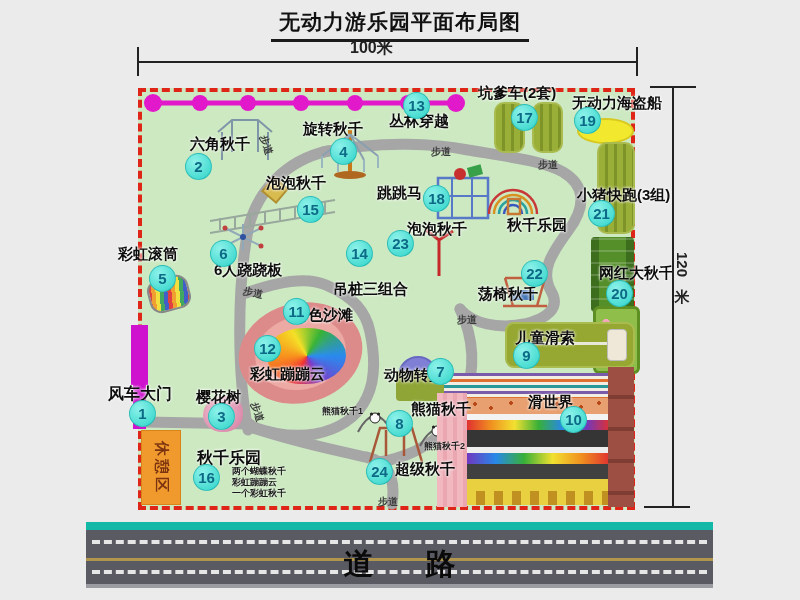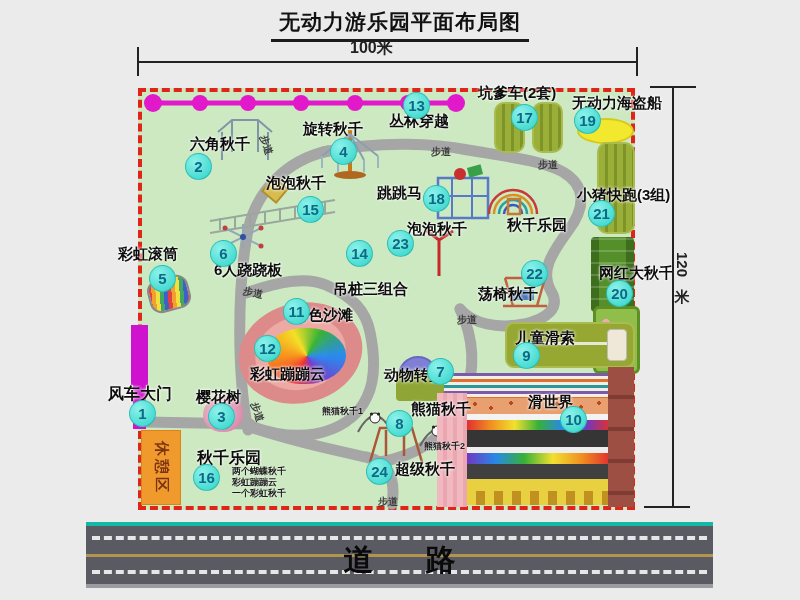--- a/index.html
+++ b/index.html
@@ -23,21 +23,21 @@
        display:flex;align-items:center;justify-content:center;z-index:7;box-sizing:border-box;}
   .bd{position:absolute;font-size:10px;font-weight:bold;color:#3c3c3c;z-index:5;white-space:nowrap;}
   .wm{position:absolute;font-weight:bold;white-space:nowrap;z-index:8;pointer-events:none;}
   .wm1{left:246px;top:250px;font-size:40px;color:rgba(55,75,90,.40);letter-spacing:6px;}
   .wm2{left:172px;top:299px;font-size:40px;color:rgba(35,95,115,.48);letter-spacing:2px;}
   .rest{position:absolute;left:141px;top:430px;width:38px;height:73px;background:#f09a2e;border:1px solid #d88418;
         z-index:5;display:flex;align-items:center;justify-content:center;}
   .rest span{writing-mode:vertical-rl;text-orientation:sideways;font-size:15px;font-weight:bold;color:#7c3410;letter-spacing:3px;}
   .gate{position:absolute;background:#cf12cd;z-index:5;}
   .road{position:absolute;left:86px;top:522px;width:627px;height:66px;background:#5a5a62;
-        border-top:4px solid #14b8a6;border-bottom:4px solid #9b9ba2;box-sizing:border-box;z-index:2;}
+        border-top:8px solid #14b8a6;border-bottom:4px solid #9b9ba2;box-sizing:border-box;z-index:2;}
   .road .dash{position:absolute;left:6px;right:6px;height:0;border-top:4px dashed #e6e6e6;}
   .road .mid{position:absolute;left:0;right:0;top:28px;height:3px;background:#b2954c;}
   .roadlabel{position:absolute;left:0;right:0;top:14px;text-align:center;font-size:30px;font-weight:bold;
              color:#0a0a0a;letter-spacing:52px;padding-left:52px;z-index:3;}
   .beach{position:absolute;left:238px;top:303px;width:125px;height:100px;border-radius:50%;transform:rotate(-14deg);
          background:radial-gradient(closest-side,#f6d2ca 0 42%,#eda9a4 45% 72%,#dd8a8a 74% 100%);z-index:4;}
   .cloud{position:absolute;left:268px;top:328px;width:78px;height:56px;border-radius:48% 52% 55% 45%;z-index:5;
          background:conic-gradient(from 210deg,#e43030,#f09020,#f2e030,#38b038,#2888e8,#7038c0,#e43030);
          filter:saturate(1.1);opacity:.95;}
   .tree{position:absolute;left:203px;top:396px;width:40px;height:36px;z-index:4;border-radius:55% 45% 50% 50%;

